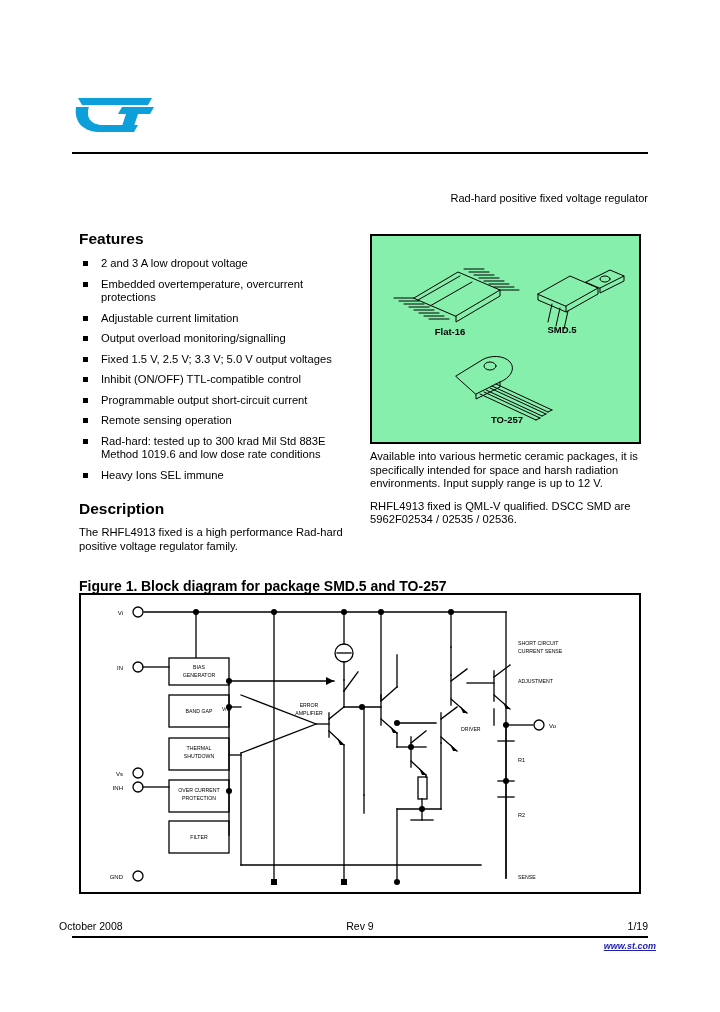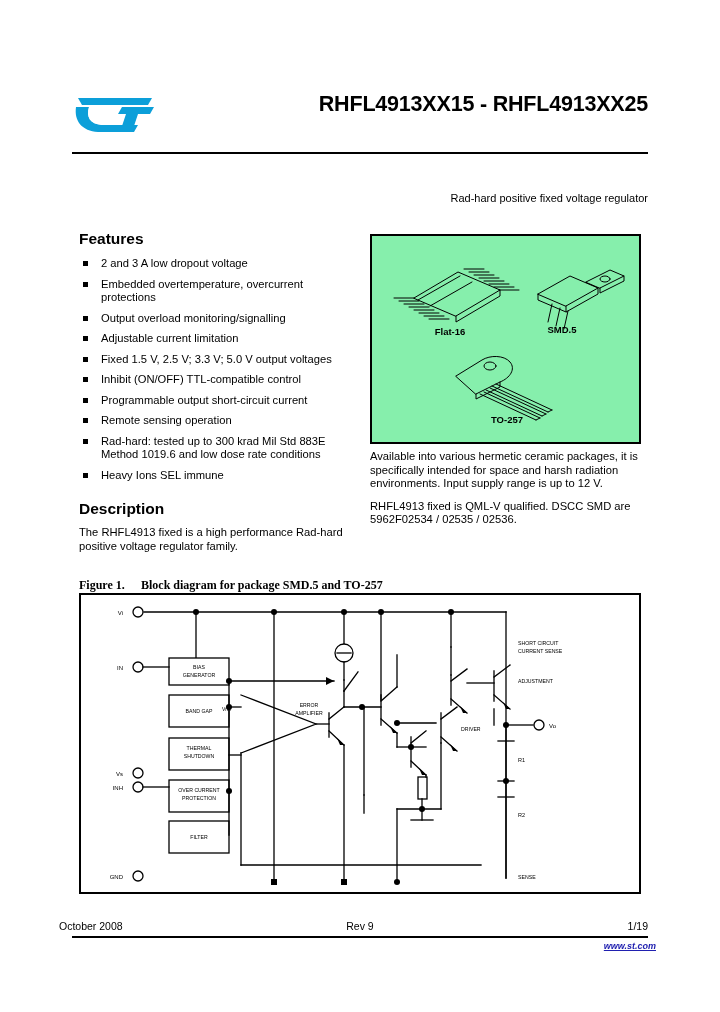--- a/index.html
+++ b/index.html
@@ -139,24 +139,23 @@
     left: 370px;
     top: 450px;
     width: 276px;
   }
 
   
   #figure-caption {
     position: absolute;
     left: 79px;
     top: 578px;
-    font-size: 12px;
+    font-size: 14px;
     font-weight: bold;
     white-space: nowrap;
-    font-family: Liberation Serif, serif;
   }
   #figure-caption .fig-num { display: inline-block; width: 62px; }
   #figure-box {
     position: absolute;
     left: 79px;
     top: 593px;
     width: 562px;
     height: 301px;
     border: 2px solid #000;
     box-sizing: border-box;
@@ -203,35 +202,34 @@
         <path d="M6 4 H80 L76 11 H10 Z" fill="#0c9fd9"></path>
         <path d="M4 13 C2 27, 10 37, 26 38 L62 38 L66 31 L30 31
                  C18 30, 14 23, 17 13 Z" fill="#0c9fd9"></path>
         <path d="M50 13 L82 13 L78 20 L66 20 L60 38 L48 38 L54 20 L46 20 Z" fill="#0c9fd9"></path>
         <path d="M17 13 C14 23, 18 30, 30 31 L44 31 L46 24 L32 24
                  C24 23, 22 19, 24 13 Z" fill="#ffffff"></path>
       </svg>
     </div>
 
     <div id="title-block">
-      <div class="doc-title">RHFL4913XX15 - RHFL4913XX25</div>
     </div>
   </div>
 
   <div id="header-rule"></div>
 
   <div id="subtitle">Rad-hard positive fixed voltage regulator</div>
 
   <div id="features-col">
     <h2 class="section-head">Features</h2>
     <ul class="features">
       <li>2 and 3 A low dropout voltage</li>
       <li>Embedded overtemperature, overcurrent protections</li>
+      <li>Adjustable current limitation</li>
       <li>Output overload monitoring/signalling</li>
-      <li>Adjustable current limitation</li>
       <li>Fixed 1.5 V, 2.5 V; 3.3 V; 5.0 V output voltages</li>
       <li>Inhibit (ON/OFF) TTL-compatible control</li>
       <li>Programmable output short-circuit current</li>
       <li>Remote sensing operation</li>
       <li>Rad-hard: tested up to 300 krad Mil Std 883E Method 1019.6 and low dose rate conditions</li>
       <li>Heavy Ions SEL immune</li>
     </ul>
   </div>
 
   <div id="description-col">

